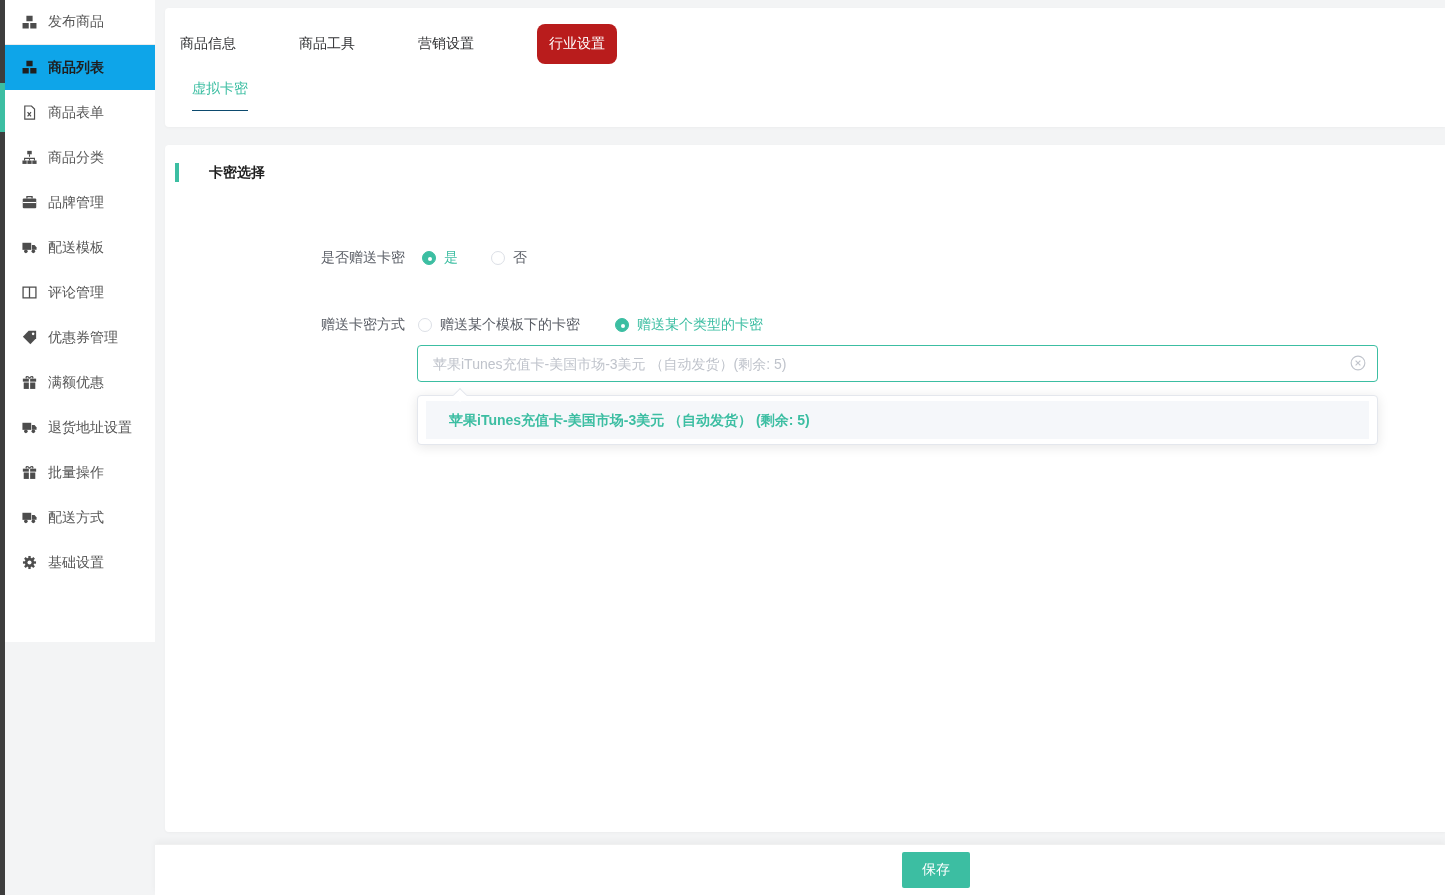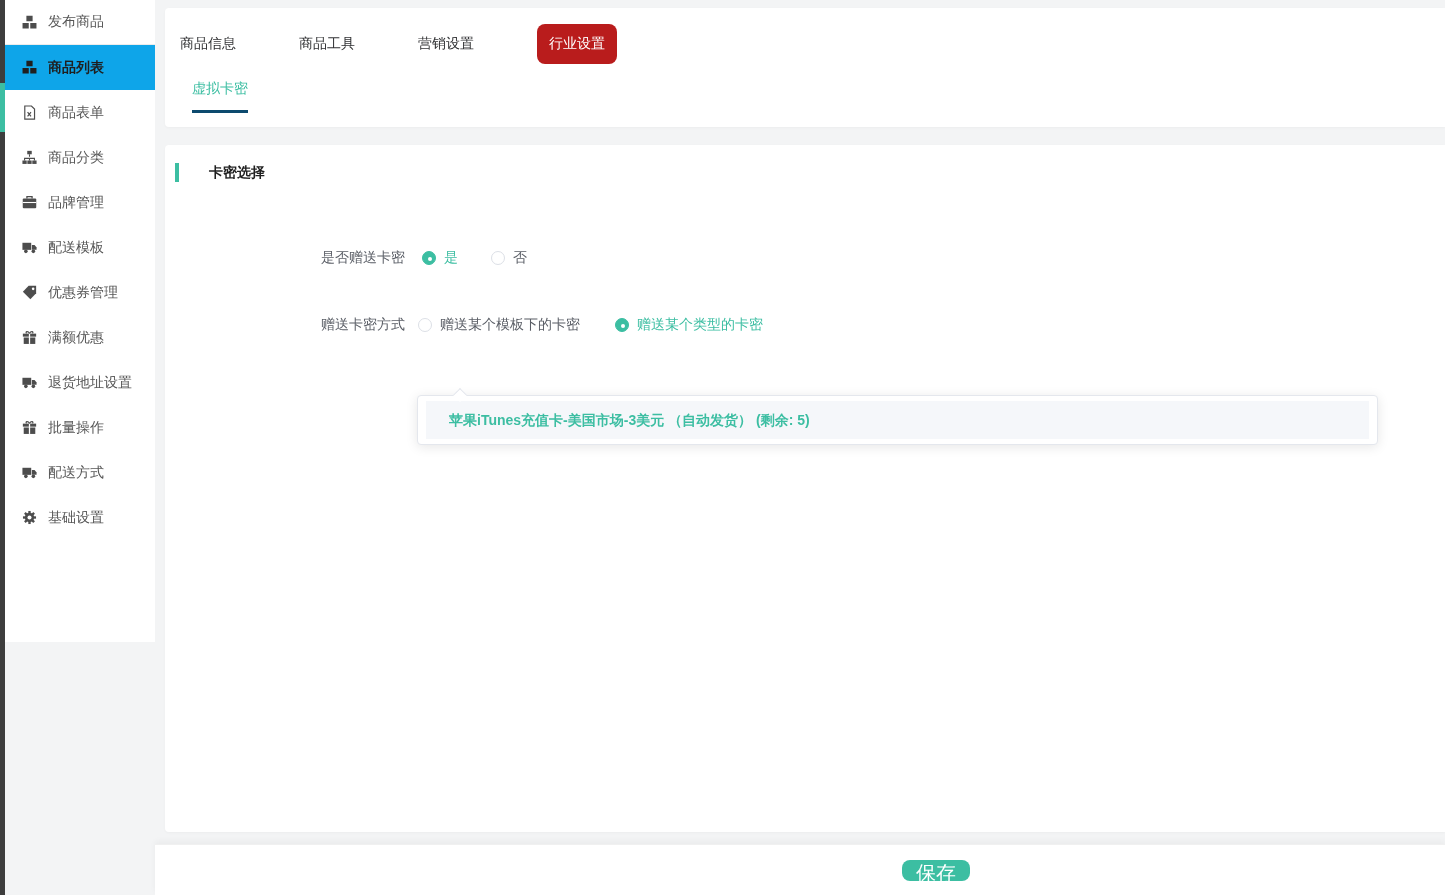--- a/index.html
+++ b/index.html
@@ -24,21 +24,21 @@
   .side-item.first { border-bottom:1px solid #ececec; }
   .side-item.active { background:#0ea5e9; font-weight:bold; color:#1f1f1f; }
   .side-item.active .icn { color:#1f1f1f; }
 
   
   .tabs-card { position:absolute; left:165px; top:8px; right:0; height:119px; background:#fff; border-radius:4px 0 0 4px; box-shadow:0 1px 3px rgba(0,0,0,0.03); }
   .tabs-row { display:flex; align-items:center; height:72px; padding-left:15px; }
   .tab { margin-right:63px; color:#303133; cursor:pointer; }
   .tab.active { background:#b91c1c; color:#fff; padding:11px 12px; border-radius:8px; margin-right:0; }
   .subtab-row { padding-left:27px; }
-  .subtab { display:inline-block; color:#3cbea2; padding-bottom:12px; border-bottom:3px solid #0c4a6e; cursor:pointer; }
+  .subtab { display:inline-block; color:#3cbea2; padding-bottom:12px; border-bottom:1px solid #0c4a6e; cursor:pointer; }
 
   
   .content-card { position:absolute; left:165px; top:145px; right:0; height:687px; background:#fff; border-radius:4px 0 0 4px; box-shadow:0 1px 3px rgba(0,0,0,0.03); }
   .section-title { position:absolute; left:10px; top:18px; display:flex; align-items:center;gap:20px; }
   .section-title .bar { width:4px; height:19px; background:#3cbea2; margin-right:10px; }
   .section-title .txt { font-weight:bold; color:#1f1f1f; }
 
   .form-row { position:absolute; left:0; right:0; height:28px; display:flex; align-items:center;margin-top:29px; }
   .row-1 { top:70px; }
   .row-2 { top:137px; }
@@ -55,21 +55,21 @@
   .select-input { width:100%; height:37px; border:1px solid #3cbea2; border-radius:4px; padding:0 34px 0 15px; font-size:14px; color:#303133; outline:none; font-family:inherit; background:#fff; }
   .select-input::placeholder { color:#bfc3cb; }
   .clear-icn { position:absolute; right:12px; top:10px; width:16px; height:16px; cursor:pointer; display:inline-flex; }
 
   .dropdown { position:absolute; left:252px; top:250px; width:961px; background:#fff; border:1px solid #e4e7ed; border-radius:4px; box-shadow:0 2px 12px rgba(0,0,0,0.1); padding:5px 8px; }
   .dropdown .caret { position:absolute; left:37px; top:-6px; width:10px; height:10px; background:#fff; border-left:1px solid #e4e7ed; border-top:1px solid #e4e7ed; transform:rotate(45deg); }
   .dd-option { height:38px; line-height:38px; padding:0 23px; background:#f5f7fa; color:#3cbea2; font-weight:bold; cursor:pointer; white-space:nowrap; overflow:hidden; }
 
   
   .footer { position:absolute; left:155px; top:844px; right:0; height:51px; background:#fff; border-top:1px solid #f0f0f0; box-shadow:0 -3px 6px rgba(0,0,0,0.04); display:flex; align-items:center; justify-content:center; }
-  .save-btn { margin-left:272px; width:68px; height:21px; background:#3cbea2; color:#fff; border:none; border-radius:8px; font-size:20px; cursor:pointer; font-family:inherit; }
+  .save-btn { margin-left:272px; width:68px; height:36px; background:#3cbea2; color:#fff; border:none; border-radius:2px; font-size:14px; cursor:pointer; font-family:inherit; }
 </style>
 </head>
 <body>
 
 <div class="edge-strip">
   <div class="thumb"></div>
 </div>
 
 <aside class="sidebar">
   <div class="side-item first">
@@ -122,20 +122,29 @@
   <div class="side-item">
     <span class="icn">
         <svg viewBox="0 0 14 14">
           <rect x="0.4" y="2.6" width="8.2" height="6.6"></rect>
           <path d="M9.2 4.6h2.5l1.9 2.3v2.3H9.2z"></path>
           <circle cx="3.6" cy="10.6" r="1.7"></circle>
           <circle cx="10.6" cy="10.6" r="1.7"></circle>
         </svg>
       </span>
     <span>配送模板</span>
+  </div>
+  <div class="side-item">
+    <span class="icn">
+        <svg viewBox="0 0 14 14">
+          <path d="M1 2h12v10H1z" fill="none" stroke="currentColor" stroke-width="1.2"></path>
+          <path d="M7 2v10" stroke="currentColor" stroke-width="1.2"></path>
+        </svg>
+      </span>
+    <span>评论管理</span>
   </div>
   <div class="side-item">
     <span class="icn">
         <svg viewBox="0 0 14 14">
           <path d="M0.8 6.2L6.2 0.8h7v7L7.8 13.2 0.8 6.2z"></path>
           <circle cx="10.4" cy="3.6" r="1.2" fill="#fff"></circle>
         </svg>
       </span>
     <span>优惠券管理</span>
   </div>
@@ -239,20 +248,29 @@
         <span class="radio"></span>
         <span class="opt-label">赠送某个模板下的卡密</span>
       </span>
       <span class="radio-opt" style="margin-left:35px;">
         <span class="radio checked"></span>
         <span class="opt-label sel">赠送某个类型的卡密</span>
       </span>
     </div>
   </div>
 
+  <div class="select-wrap">
+    <input class="select-input" type="text" readonly="" placeholder="苹果iTunes充值卡-美国市场-3美元 （自动发货）(剩余: 5)" style="">
+    <span class="clear-icn">
+      <svg viewBox="0 0 14 14" width="16" height="16">
+          <circle cx="7" cy="7" r="6" fill="none" stroke="#c0c4cc" stroke-width="1"></circle>
+          <path d="M4.9 4.9l4.2 4.2M9.1 4.9L4.9 9.1" stroke="#c0c4cc" stroke-width="1" fill="none"></path>
+        </svg>
+    </span>
+  </div>
 
   <div class="dropdown">
     <span class="caret"></span>
     <div class="dd-option">苹果iTunes充值卡-美国市场-3美元 （自动发货） (剩余: 5)</div>
   </div>
 </section>
 
 <footer class="footer">
   <button class="save-btn">保存</button>
 </footer>

